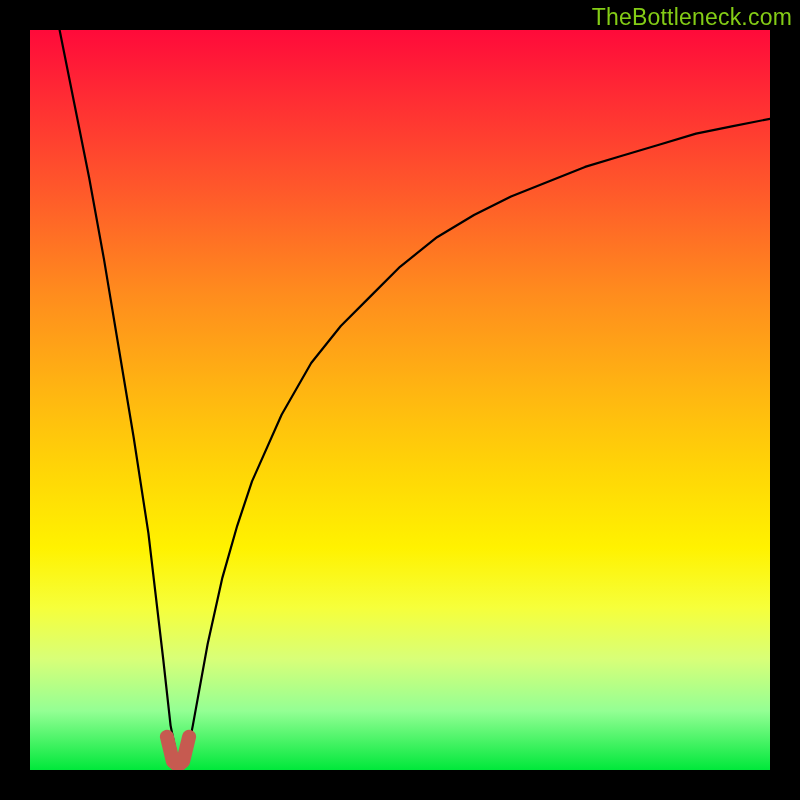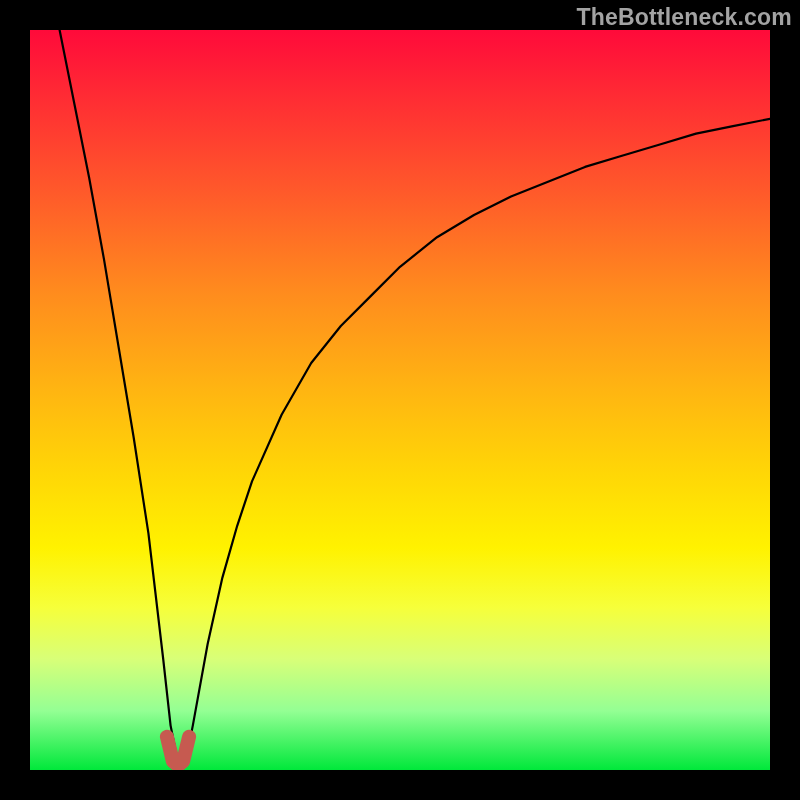--- a/index.html
+++ b/index.html
@@ -38,24 +38,24 @@
       #f6ff3a 78%,
       #d8ff78 85%,
       #94ff94 92%,
       #00e83a 100%
     );
   }
   .watermark {
     position: absolute;
     top: 4px;
     right: 8px;
-    color: #a3a3a3;
+    color: #84cc16;
     font-size: 23px;
     letter-spacing: 0.2px;
-    font-weight: 700;
+    font-weight: 400;
   }
   svg.curve {
     position: absolute;
     left: 0;
     top: 0;
     width: 740px;
     height: 740px;
   }
   .curve path.main {
     fill: none;

